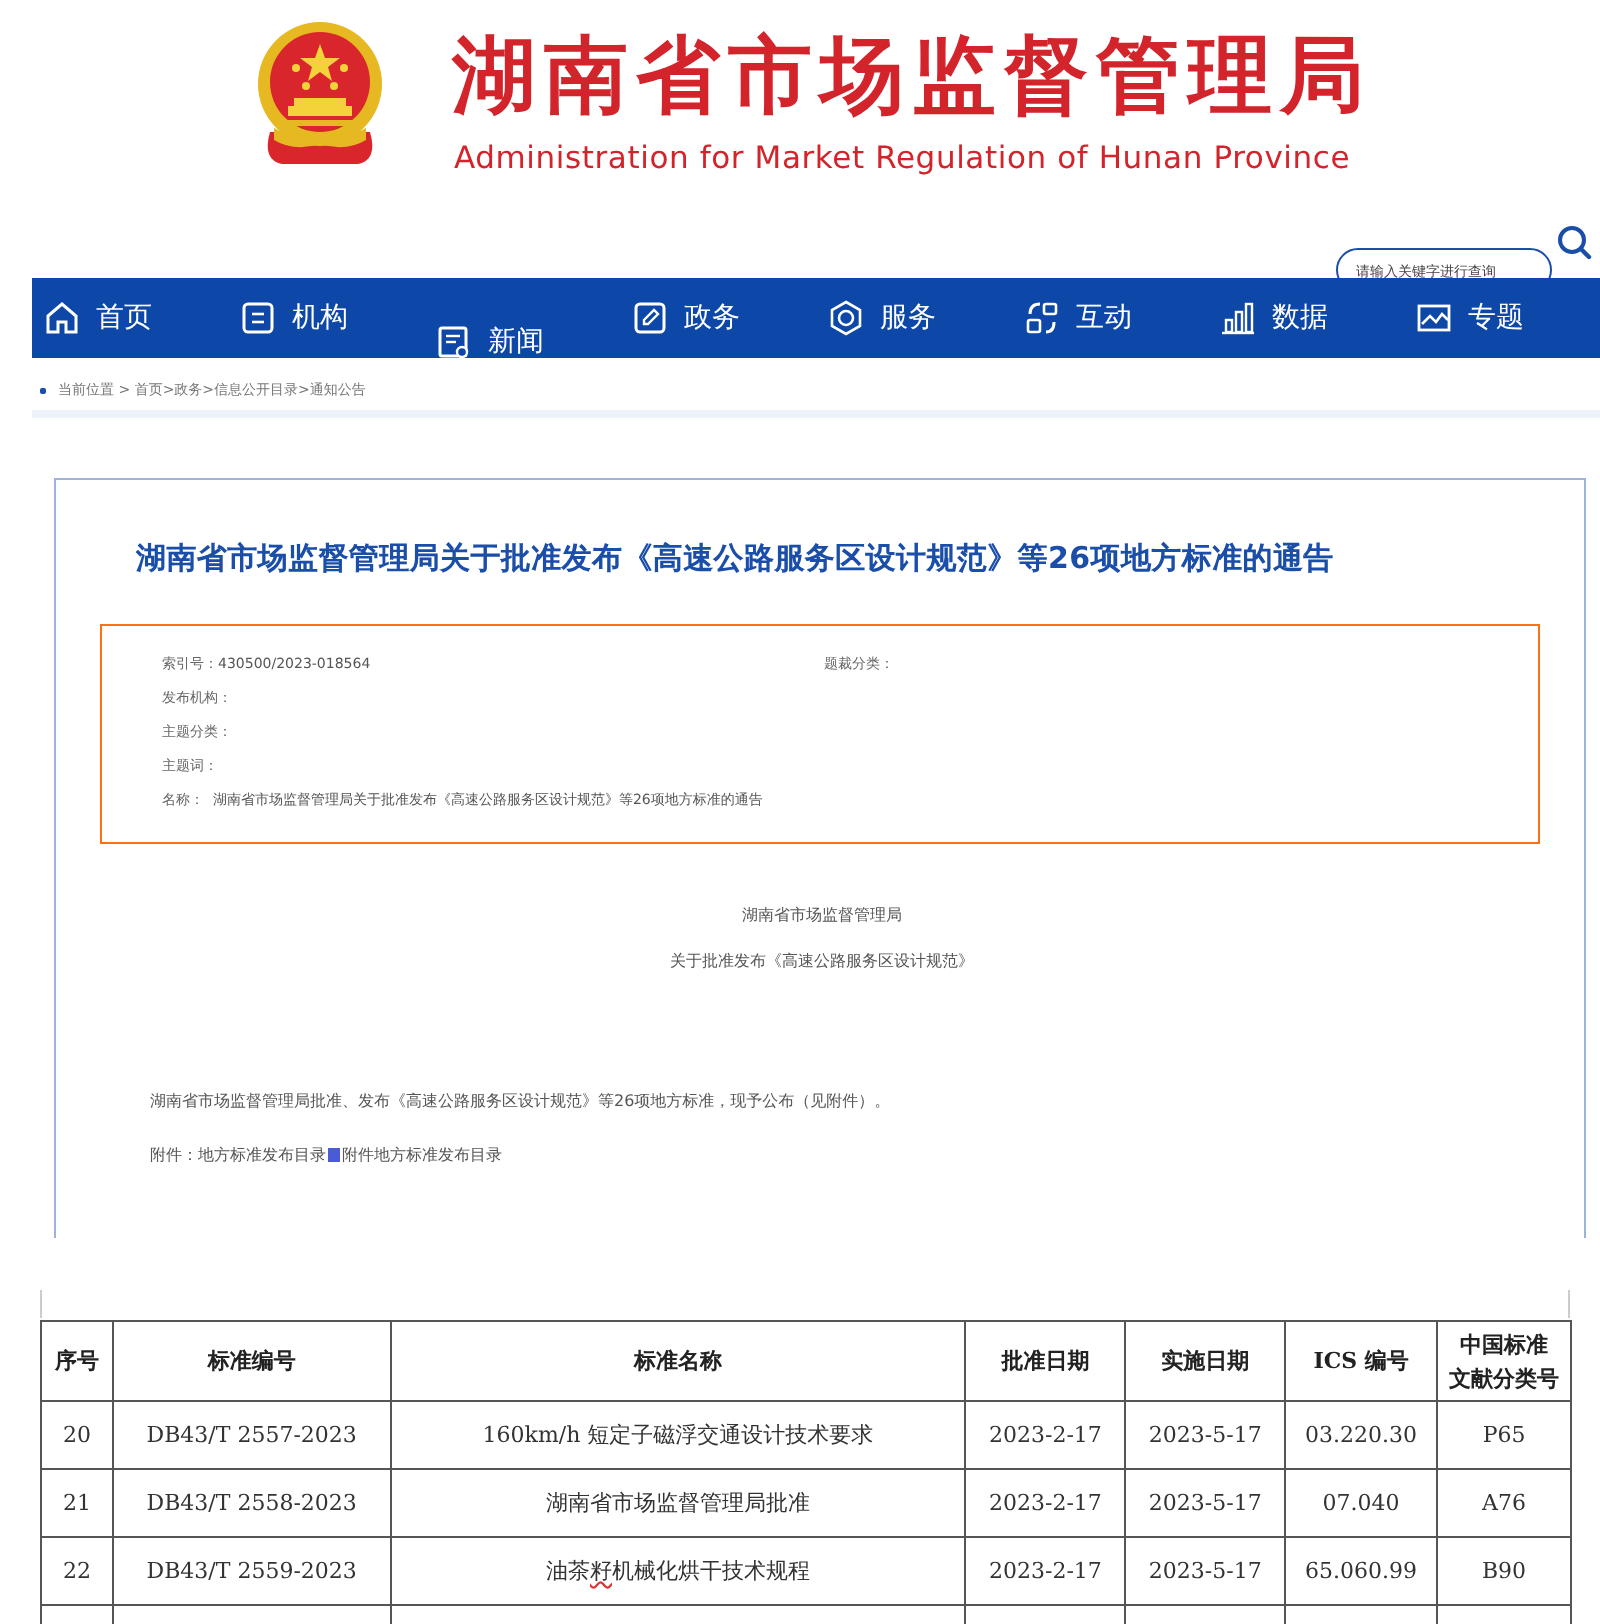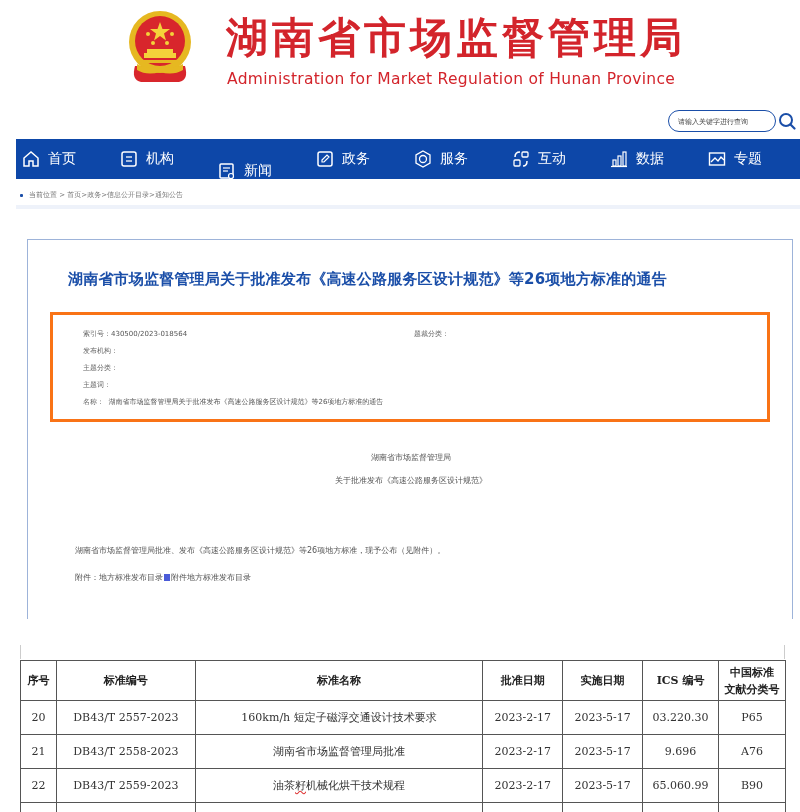--- a/index.html
+++ b/index.html
@@ -20,21 +20,21 @@
   }
   .site-title-en {
     position: absolute; left: 227px; top: 70px;
     font-size: 15.5px; color: #d3242b; white-space: nowrap; letter-spacing: 0.3px;
   }
   
   .search {
     position: absolute; left: 668px; top: 110px; width: 128px; height: 24px;
   }
   .search-box {
-    position: absolute; left: 0; top: 0; width: 108px; height: 22px;
+    position: absolute; left: 0; top: 14px; width: 108px; height: 22px;
     border: 1.5px solid #1a4ea8; border-radius: 12px; background: #fff;
     font-size: 7px; color: #444; padding: 6px 0 0 9px; white-space: nowrap; overflow: hidden;
   }
   .search-btn { position: absolute; left: 110px; top: 2px; width: 18px; height: 18px; cursor: pointer; }
   
   .nav {
     position: absolute; left: 16px; top: 139px; width: 784px; height: 40px;
     background: #0d47a8; display: flex; align-items: center;
   }
   .nav-item {
@@ -53,21 +53,21 @@
   .article {
     position: absolute; left: 27px; top: 239px; width: 766px; height: 380px;
     border-top: 1px solid #9db3d9; border-left: 1px solid #9db3d9; border-right: 1px solid #9db3d9;
   }
   .article-title {
     position: absolute; left: 40px; top: 30px; width: 700px;
     font-size: 15px; font-weight: bold; color: #1a4ea8; white-space: nowrap; letter-spacing: 0.2px;
   }
   .meta-box {
     position: absolute; left: 22px; top: 72px; width: 720px; height: 110px;
-    border: 3px solid #f97316; background: #fff;
+    border: 1px solid #f97316; background: #fff;
   }
   .meta-row { position: absolute; font-size: 7px; color: #555; white-space: nowrap; }
   .meta-label { color: #666; }
   .center-lines {
     position: absolute; left: 0; top: 206px; width: 766px; text-align: center;
     font-size: 8px; color: #555; line-height: 23px;
   }
   .body-para {
     position: absolute; left: 47px; top: 305px; font-size: 8px; color: #555; white-space: nowrap;
   }
@@ -268,21 +268,21 @@
       <td>2023-5-17</td>
       <td>03.220.30</td>
       <td>P65</td>
     </tr>
     <tr>
       <td>21</td>
       <td>DB43/T 2558-2023</td>
       <td>湖南省市场监督管理局批准</td>
       <td>2023-2-17</td>
       <td>2023-5-17</td>
-      <td>9.696</td>
+      <td>07.040</td>
       <td>A76</td>
     </tr>
     <tr>
       <td>22</td>
       <td>DB43/T 2559-2023</td>
       <td><span>油茶</span><span class="spell">籽</span><span>机械化烘干技术规程</span></td>
       <td>2023-2-17</td>
       <td>2023-5-17</td>
       <td>65.060.99</td>
       <td>B90</td>

